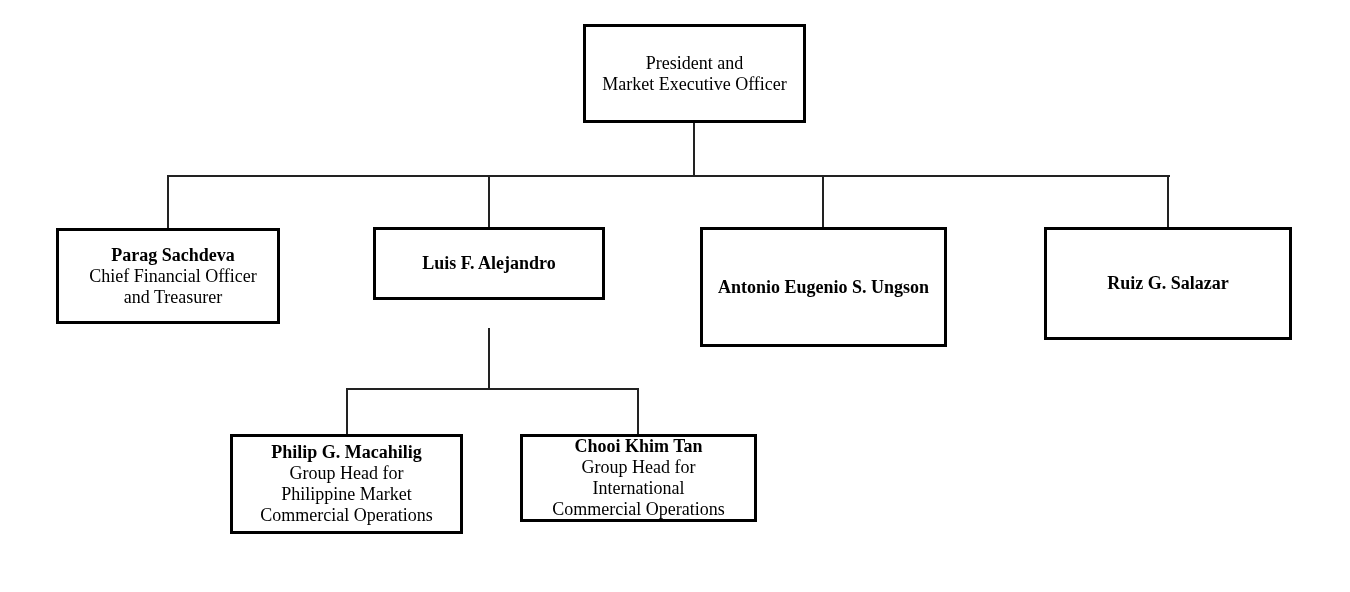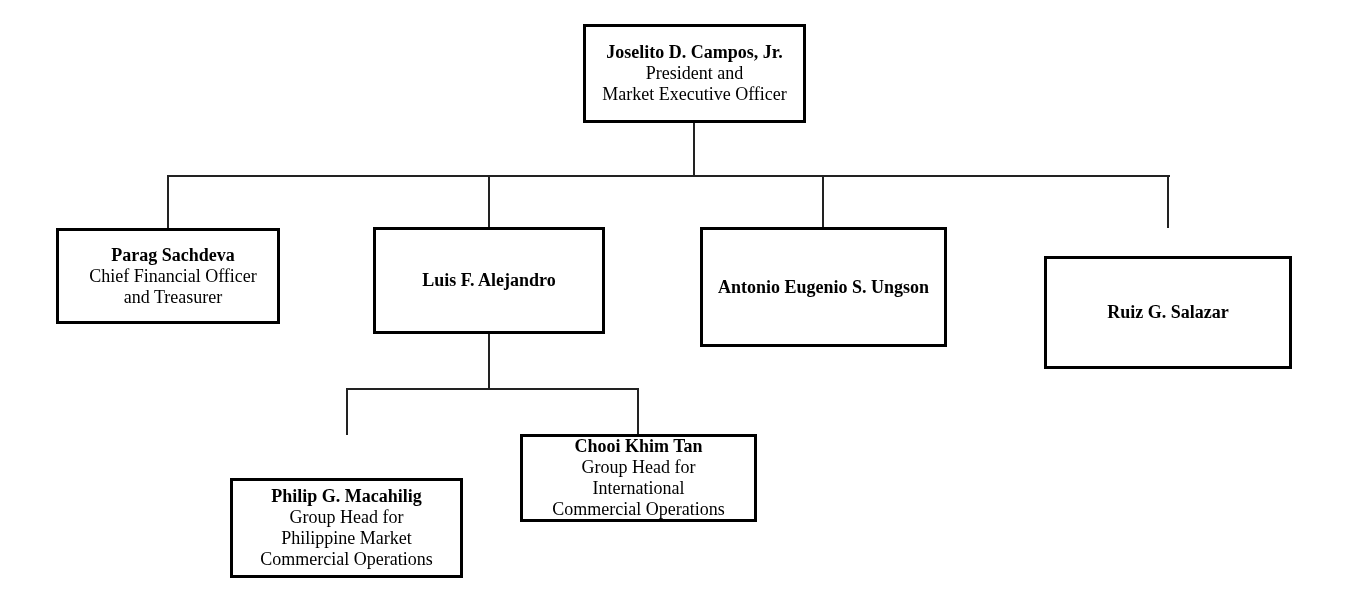--- a/index.html
+++ b/index.html
@@ -38,24 +38,24 @@
     font-weight: normal;
     white-space: pre-line;
   }
   .line {
     position: absolute;
     background: #222222;
   }
   
   .n-ceo      { left: 583px;  top: 24px;  width: 223px; height: 99px; }
   .n-cfo      { left: 56px;   top: 228px; width: 224px; height: 96px; padding-left: 14px; }
-  .n-coo      { left: 373px;  top: 227px; width: 232px; height: 107px; }
+  .n-coo      { left: 373px;  top: 227px; width: 232px; height: 73px; }
   .n-corpsec  { left: 700px;  top: 227px; width: 247px; height: 120px; }
-  .n-chro     { left: 1044px; top: 227px; width: 248px; height: 113px; margin-top: 29px; }
-  .n-ghph     { left: 230px;  top: 434px; width: 233px; height: 100px; margin-top: 44px; }
+  .n-chro     { left: 1044px; top: 227px; width: 248px; height: 113px; }
+  .n-ghph     { left: 230px;  top: 434px; width: 233px; height: 100px; }
   .n-ghintl   { left: 520px;  top: 434px; width: 237px; height: 88px; }
   
   .l-ceo-drop      { left: 693px;  top: 123px; width: 2px;    height: 54px; }
   .l-h-level2      { left: 167px;  top: 175px; width: 1003px; height: 2px; }
   .l-cfo-drop      { left: 167px;  top: 175px; width: 2px;    height: 53px; }
   .l-coo-drop      { left: 488px;  top: 175px; width: 2px;    height: 53px; }
   .l-corpsec-drop  { left: 822px;  top: 175px; width: 2px;    height: 53px; }
   .l-chro-drop     { left: 1167px; top: 175px; width: 2px;    height: 53px; }
   .l-coo-down      { left: 488px;  top: 328px; width: 2px;    height: 62px; }
   .l-h-level3      { left: 346px;  top: 388px; width: 293px;  height: 2px; }
@@ -72,21 +72,20 @@
   <div class="line l-cfo-drop"></div>
   <div class="line l-coo-drop"></div>
   <div class="line l-corpsec-drop"></div>
   <div class="line l-chro-drop"></div>
   <div class="line l-coo-down"></div>
   <div class="line l-h-level3"></div>
   <div class="line l-ghph-drop"></div>
   <div class="line l-ghintl-drop"></div>
 
   <div class="node n-ceo">
-    <div class="name">Joselito D. Campos, Jr.</div>
     <div class="title">President and
 Market Executive Officer</div>
   </div>
 
   <div class="node n-cfo">
     <div class="name">Parag Sachdeva</div>
     <div class="title">Chief Financial Officer
 and Treasurer</div>
   </div>
 

